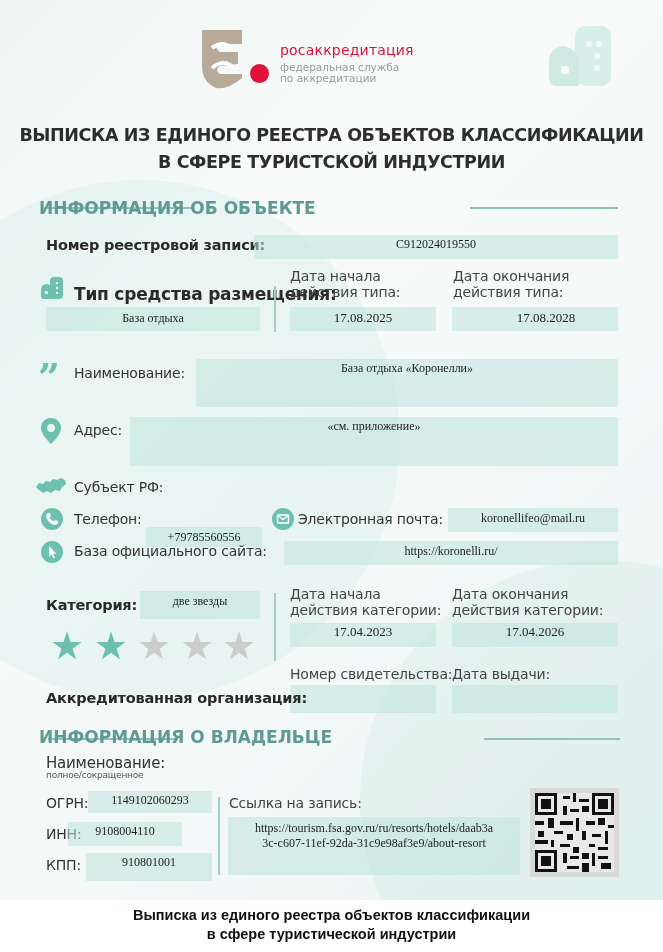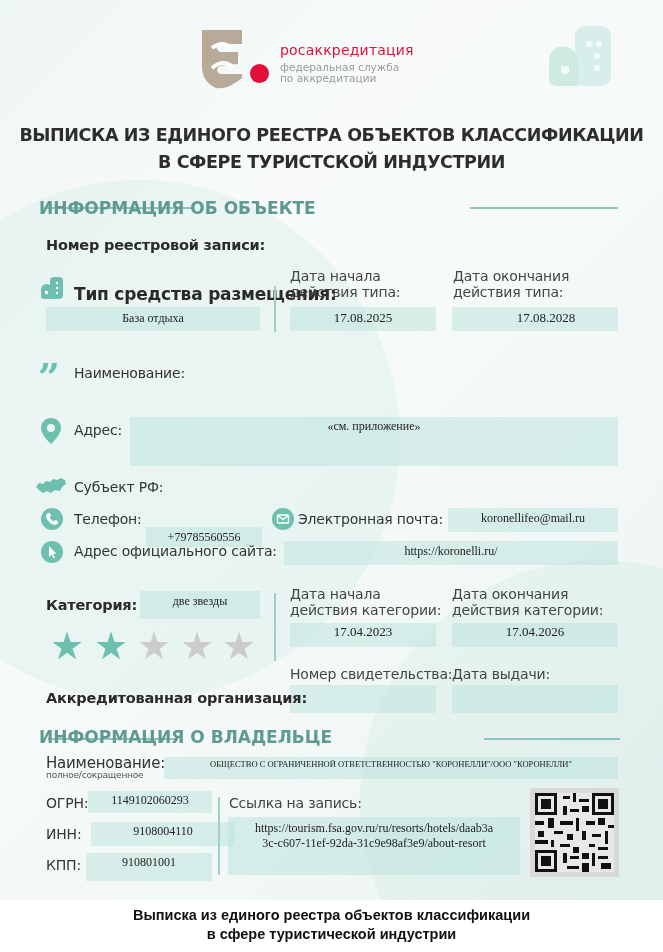--- a/index.html
+++ b/index.html
@@ -49,20 +49,21 @@
   <div class="abs" style="left:0; top:122px; width:663px; text-align:center; font-family:'DejaVu Sans',sans-serif; font-weight:bold; font-size:17.5px; color:#2d2d2d; line-height:27px; letter-spacing:-0.4px;">
     <div>ВЫПИСКА ИЗ ЕДИНОГО РЕЕСТРА ОБЪЕКТОВ КЛАССИФИКАЦИИ</div>
     <div>В СФЕРЕ ТУРИСТСКОЙ ИНДУСТРИИ</div>
   </div>
 
   <div class="hline" style="left:44px; top:207px; width:148px;"></div>
   <div class="hline" style="left:470px; top:207px; width:148px;"></div>
   <div class="section-title" style="top:198px;">ИНФОРМАЦИЯ ОБ ОБЪЕКТЕ</div>
 
   <div class="label bold" style="left:46px; top:237px; font-size:14.5px;">Номер реестровой записи:</div>
+  <div class="field" style="left:254px; top:235px; width:364px; height:24px; line-height:18px;">C912024019550</div>
 
   <svg class="icon" style="left:40px; top:276px;" width="24" height="24" viewBox="0 0 24 24">
     <rect x="10" y="1" width="13" height="22" rx="4" fill="#6cc0ad"></rect>
     <path d="M1 14 Q1 8 7 8 Q12 9 12 14 L12 23 L4 23 Q1 23 1 20 Z" fill="#6cc0ad"></path>
     <rect x="5" y="15" width="3" height="3" fill="#fff"></rect>
     <circle cx="17" cy="7" r="1.2" fill="#fff"></circle>
       <circle cx="17" cy="12" r="1.2" fill="#fff"></circle>
       <circle cx="17" cy="17" r="1.2" fill="#fff"></circle>
   </svg>
   <div class="label bold" style="left:74px; top:284px; font-size:17px;">Тип средства размещения:</div>
@@ -76,20 +77,21 @@
   <div class="field" style="left:290px; top:307px; width:146px; height:24px; line-height:22px; font-size:13px;">17.08.2025</div>
 
   <div class="label light" style="left:453px; top:268px; line-height:16px;">
     <div>Дата окончания</div>
     <div>действия типа:</div>
   </div>
   <div class="field" style="left:452px; top:307px; width:166px; height:24px; line-height:22px; font-size:13px;padding-left:22px;">17.08.2028</div>
 
   <div class="icon" style="left:38px; top:358px; font-family:'DejaVu Serif',serif; font-size:38px; line-height:38px; font-weight:bold; color:#6cc0ad;">”</div>
   <div class="label" style="left:74px; top:365px;">Наименование:</div>
+  <div class="field" style="left:196px; top:359px; width:422px; height:48px; line-height:18px;">База отдыха «Коронелли»</div>
 
   <svg class="icon" style="left:40px; top:417px;" width="22" height="28" viewBox="0 0 22 28">
     <path d="M11 1 C5 1 1 5.5 1 11 C1 18 11 27 11 27 C11 27 21 18 21 11 C21 5.5 17 1 11 1 Z" fill="#6cc0ad"></path>
     <circle cx="11" cy="11" r="4" fill="#eaf6f3"></circle>
   </svg>
   <div class="label" style="left:74px; top:422px;">Адрес:</div>
   <div class="field" style="left:130px; top:417px; width:488px; height:49px; line-height:18px;">«см. приложение»</div>
 
   <svg class="icon" style="left:35px; top:477px;" width="32" height="18" viewBox="0 0 32 18">
     <path d="M1 10 L4 6 L8 7 L11 4 L15 5 L18 2 L22 3 L26 1 L30 3 L31 7 L27 10 L25 14 L20 13 L16 16 L12 14 L8 16 L4 13 Z" fill="#6cc0ad"></path>
@@ -108,21 +110,21 @@
     <rect x="5.5" y="7" width="11" height="8" rx="1" fill="none" stroke="#fff" stroke-width="1.5"></rect>
     <path d="M6 7.5 L11 11.5 L16 7.5" fill="none" stroke="#fff" stroke-width="1.5"></path>
   </svg>
   <div class="label" style="left:298px; top:511px;">Электронная почта:</div>
   <div class="field" style="left:448px; top:508px; width:170px; height:24px; line-height:20px;">koronellifeo@mail.ru</div>
 
   <svg class="icon" style="left:41px; top:541px;" width="22" height="22" viewBox="0 0 22 22">
     <circle cx="11" cy="11" r="11" fill="#6cc0ad"></circle>
     <path d="M8 5 L8 16 L10.5 13.5 L12.5 17.5 L14 16.8 L12 12.8 L15.5 12.8 Z" fill="#fff"></path>
   </svg>
-  <div class="label" style="left:74px; top:543px;">Адрес официального сайта:</div>
+  <div class="label" style="left:74px; top:543px;">База официального сайта:</div>
   <div class="field" style="left:284px; top:541px; width:334px; height:24px; line-height:20px;">https://koronelli.ru/</div>
 
   <div class="label bold" style="left:46px; top:597px; font-size:14.5px;">Категория:</div>
   <div class="field" style="left:140px; top:591px; width:120px; height:28px; line-height:20px;">две звезды</div>
 
   <div class="star" style="left:50px; top:627px; color:#6cc0ad;">★</div>
   <div class="star" style="left:94px; top:627px; color:#6cc0ad;">★</div>
   <div class="star" style="left:137px; top:627px; color:#cccccc;">★</div>
   <div class="star" style="left:180px; top:627px; color:#cccccc;">★</div>
   <div class="star" style="left:222px; top:627px; color:#cccccc;">★</div>
@@ -147,26 +149,25 @@
   <div class="field" style="left:452px; top:685px; width:166px; height:28px;"></div>
 
   <div class="label bold" style="left:46px; top:690px; font-size:14.5px;">Аккредитованная организация:</div>
 
   <div class="hline" style="left:48px; top:738px; width:130px;"></div>
   <div class="hline" style="left:484px; top:738px; width:136px;"></div>
   <div class="section-title" style="top:727px;">ИНФОРМАЦИЯ О ВЛАДЕЛЬЦЕ</div>
 
   <div class="label" style="left:46px; top:754px; font-size:15px;">Наименование:</div>
   <div class="label" style="left:46px; top:770px; font-size:9px; color:#555;">полное/сокращенное</div>
-  <div class="field" style="left:164px; top:757px; width:454px; height:22px; line-height:14px; font-size:8.5px;">ОБЩЕСТВО С ОГРАНИЧЕННОЙ ОТВЕТСТВЕННОСТЬЮ "КОРОНЕЛЛИ"/ООО "КОРОНЕЛЛИ"</div>
 
   <div class="label" style="left:46px; top:795px;">ОГРН:</div>
   <div class="field" style="left:88px; top:791px; width:124px; height:22px; line-height:18px;">1149102060293</div>
   <div class="label" style="left:46px; top:826px;">ИНН:</div>
-  <div class="field" style="left:91px; top:822px; width:144px; height:24px; line-height:18px;">9108004110</div>
+  <div class="field" style="left:68px; top:822px; width:114px; height:24px; line-height:18px;">9108004110</div>
   <div class="label" style="left:46px; top:857px;">КПП:</div>
   <div class="field" style="left:86px; top:853px; width:126px; height:28px; line-height:18px;">910801001</div>
 
   <div class="vline" style="left:218px; top:797px; height:78px;"></div>
 
   <div class="label light" style="left:229px; top:795px;">Ссылка на запись:</div>
   <div class="field" style="left:228px; top:817px; width:292px; height:58px; font-size:12px; line-height:15px; padding-top:4px;">
     <div>https://tourism.fsa.gov.ru/ru/resorts/hotels/daab3a</div>
     <div>3c-c607-11ef-92da-31c9e98af3e9/about-resort</div>
   </div>

